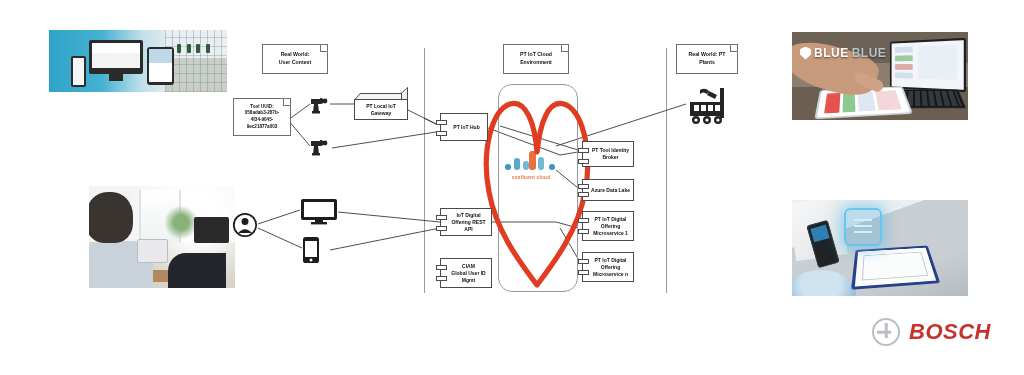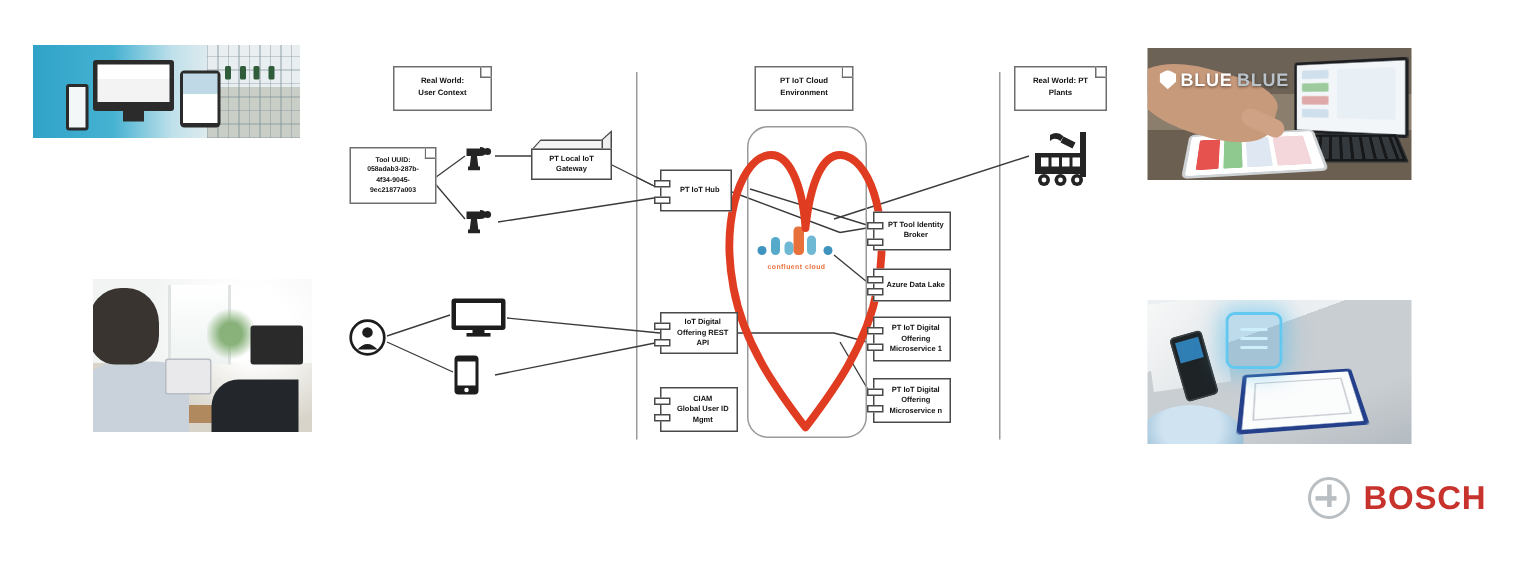--- a/index.html
+++ b/index.html
@@ -19,20 +19,21 @@
     position: absolute;
     inset: 0;
     background: #ffffff;
   }
 
   
   .photo {
     position: absolute;
     overflow: hidden;
     background: #d9dde0;
+    margin-left: 27px;
   }
 
   
   .p-devices {
     left: 22px; top: 30px; width: 178px; height: 62px;
     background:
       linear-gradient(90deg, #2fa3c7 0%, #46b2d2 30%, #bfe0ea 52%, #e8eef0 70%, #d8dcd6 100%);
   }
   .p-devices .monitor {
     position: absolute; left: 40px; top: 10px; width: 54px; height: 34px;
@@ -314,21 +315,21 @@
   .heart-anno { position: absolute; left: 478px; top: 80px; width: 118px; height: 212px; }
 
   
   .icon { position: absolute; }
 
   .plant-icon { position: absolute; left: 688px; top: 86px; width: 40px; height: 42px; }
 
   
   .bosch {
     position: absolute; left: 872px; top: 318px;
-    display: flex; align-items: center; gap: 9px;
+    display: flex; align-items: center; gap: 9px; font-style: italic;
   }
   .bosch .mark {
     width: 24px; height: 24px; border-radius: 50%;
     border: 2px solid #b9bec2;
     position: relative; background: #ffffff;
   }
   .bosch .mark::before {
     content: ""; position: absolute; left: 50%; top: 3px; width: 2.5px; height: 15px;
     background: #b9bec2; transform: translateX(-50%);
   }

